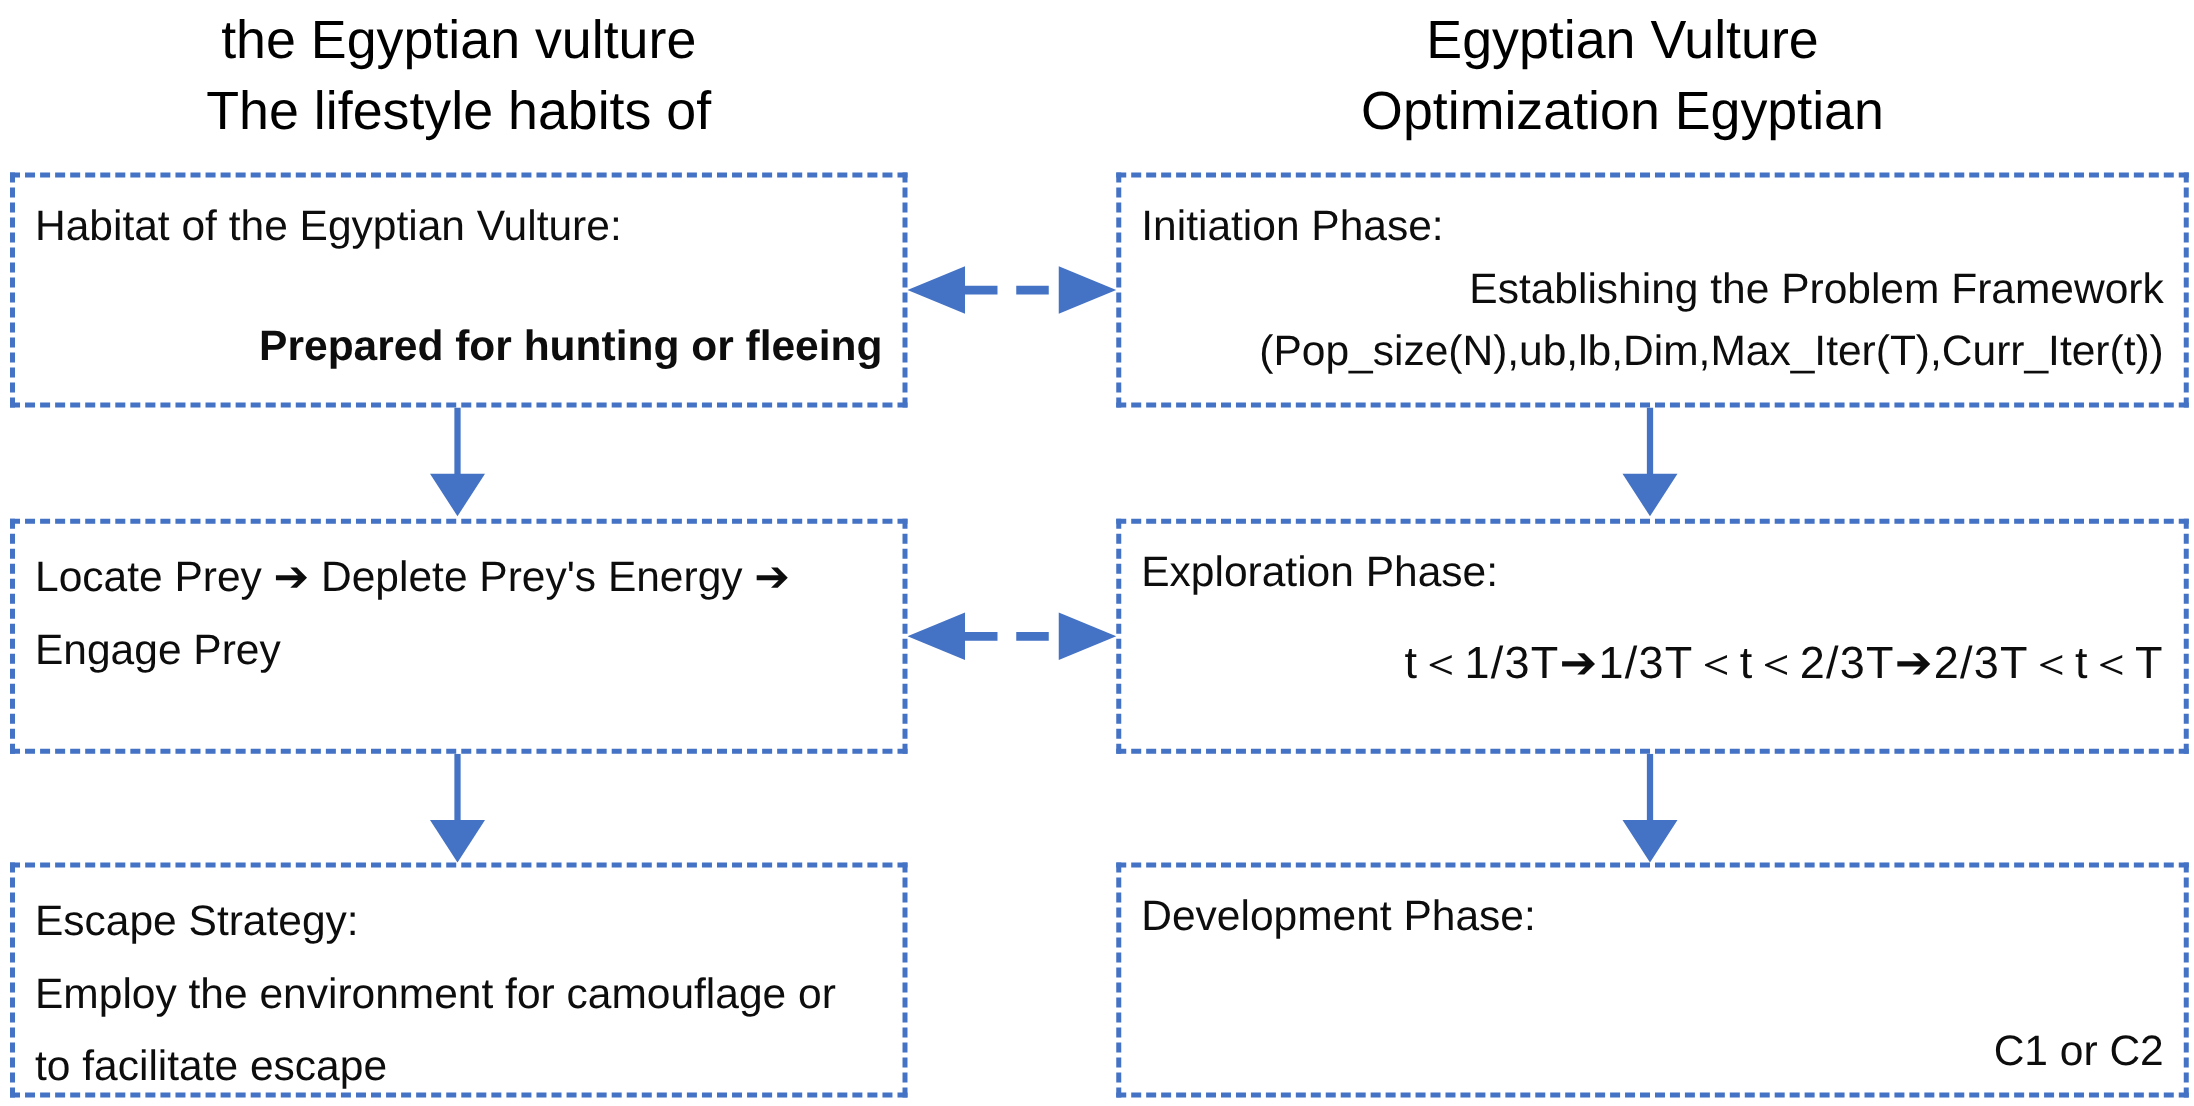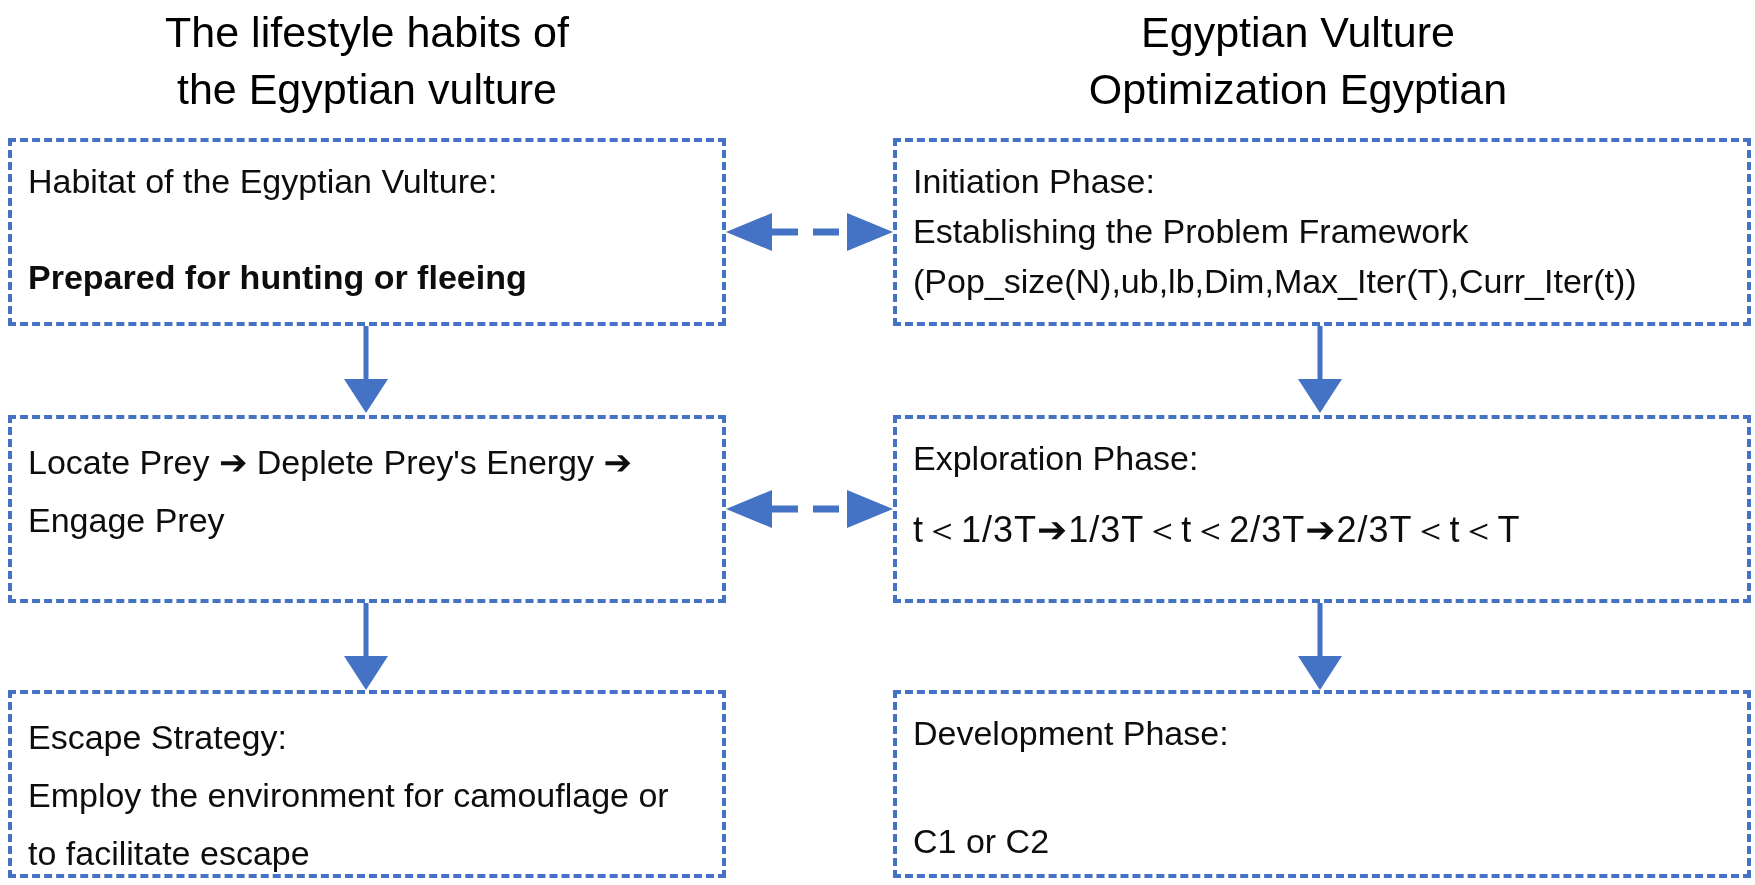--- a/index.html
+++ b/index.html
@@ -35,21 +35,21 @@
     line-height: 50px;
     color: #0d0d0d;
   }
   .dbox.colL { left: 8px;   width: 718px; height: 188px; }
   .dbox.colR { left: 893px; width: 858px; height: 188px; }
   .row1 { top: 138px; }
   .row2 { top: 415px; }
   .row3 { top: 690px; }
 
   .heading { display: block; text-align: left; }
-  .centered { display: block; text-align: left; }
+  .centered { display: block; text-align: right; }
   .bodyline { display: block; text-align: left; line-height: 58px; }
   .gap-lg { margin-top: 46px; font-weight: bold; }
   .gap-md { margin-top: 22px; }
   .gap-xl { margin-top: 58px; }
   .formula { font-size: 36px; letter-spacing: 1px; white-space: nowrap; }
   .paren-line { white-space: nowrap; }
 
   .arrow { position: absolute; display: block; }
   .v-arrow-l1 { left: 342px;  top: 326px; }
   .v-arrow-l2 { left: 342px;  top: 603px; }
@@ -59,22 +59,22 @@
   .h-arrow-2  { left: 726px;  top: 487px; }
   .arrow .stroke { stroke: var(--accent); }
   .arrow .fill   { fill: var(--accent); }
 </style>
 </head>
 <body>
 
 <div class="stage" style="--accent: #4472C4; color: rgb(13, 13, 13);">
 
   <div class="col-title left">
+    <div>the Egyptian vulture</div>
     <div>The lifestyle habits of</div>
-    <div>the Egyptian vulture</div>
   </div>
   <div class="col-title right">
     <div>Egyptian Vulture</div>
     <div>Optimization Egyptian</div>
   </div>
 
   <div class="dbox colL row1">
     <span class="heading">Habitat of the Egyptian Vulture:</span>
     <span class="centered gap-lg">Prepared for hunting or fleeing</span>
   </div>

